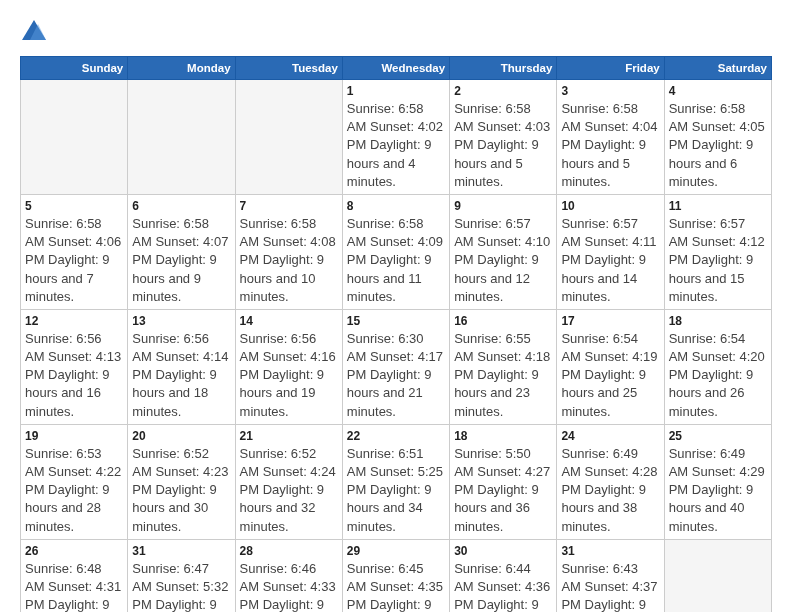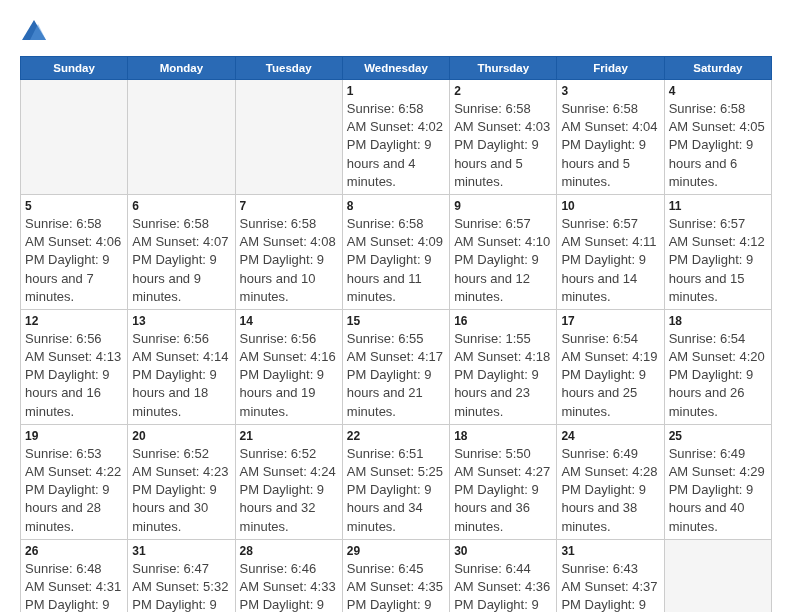--- a/index.html
+++ b/index.html
@@ -66,21 +66,21 @@
       border-collapse: collapse;
       width: 100%;
       table-layout: fixed;
     }
     .calendar th {
       background: #2a6ab5;
       color: #fff;
       font-size: 11.5px;
       font-weight: bold;
       padding: 5px 4px;
-      text-align: center;
+      text-align: right;
       border: 1px solid #1a5aa5;
     }
     .calendar td {
       border: 1px solid #ccc;
       vertical-align: top;
       padding: 4px 4px 3px 4px;
       font-size: 9.5px;
       color: #333;
       background: #fff;
       height: 82px;
@@ -236,28 +236,28 @@
           </td>
           <td>
             <span class="day-num">14</span>
             <div class="day-info">Sunrise: 6:56 AM
 Sunset: 4:16 PM
 Daylight: 9 hours
 and 19 minutes.</div>
           </td>
           <td>
             <span class="day-num">15</span>
+            <div class="day-info">Sunrise: 6:30 AM
+Sunset: 4:17 PM
+Daylight: 9 hours
+and 21 minutes.</div>
+          </td>
+          <td>
+            <span class="day-num">16</span>
             <div class="day-info">Sunrise: 6:55 AM
-Sunset: 4:17 PM
-Daylight: 9 hours
-and 21 minutes.</div>
-          </td>
-          <td>
-            <span class="day-num">16</span>
-            <div class="day-info">Sunrise: 1:55 AM
 Sunset: 4:18 PM
 Daylight: 9 hours
 and 23 minutes.</div>
           </td>
           <td>
             <span class="day-num">17</span>
             <div class="day-info">Sunrise: 6:54 AM
 Sunset: 4:19 PM
 Daylight: 9 hours
 and 25 minutes.</div>

